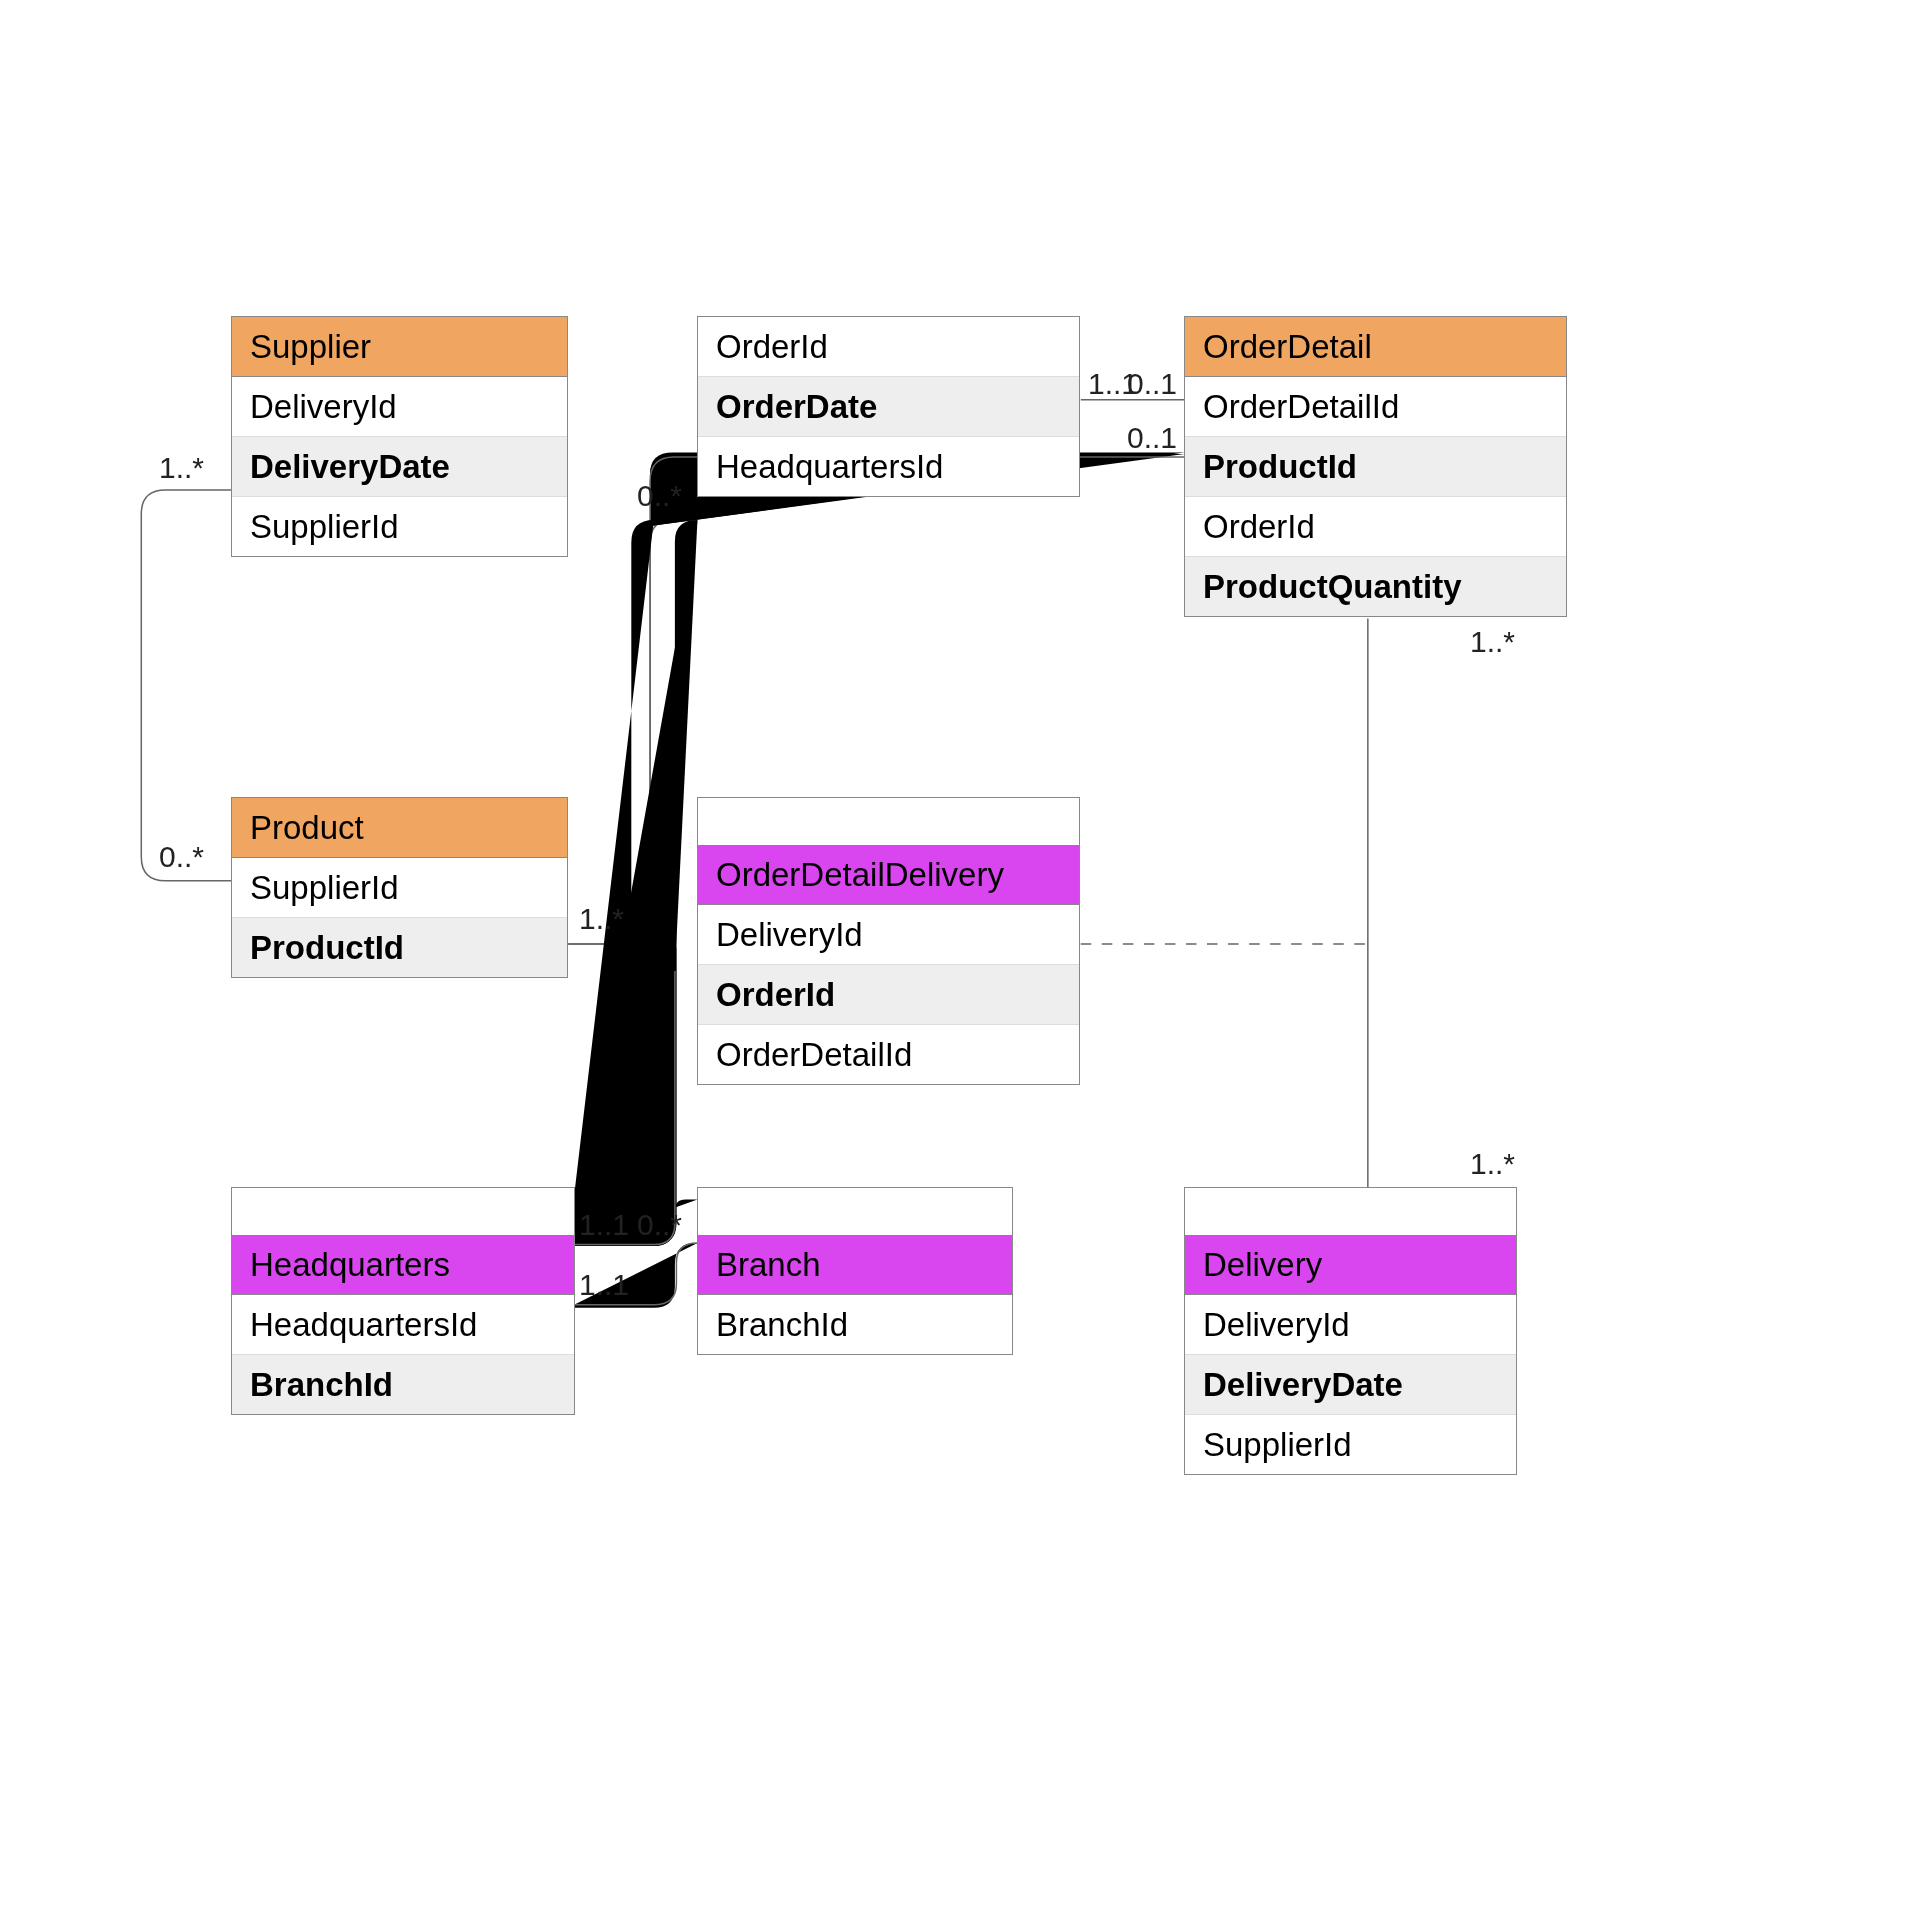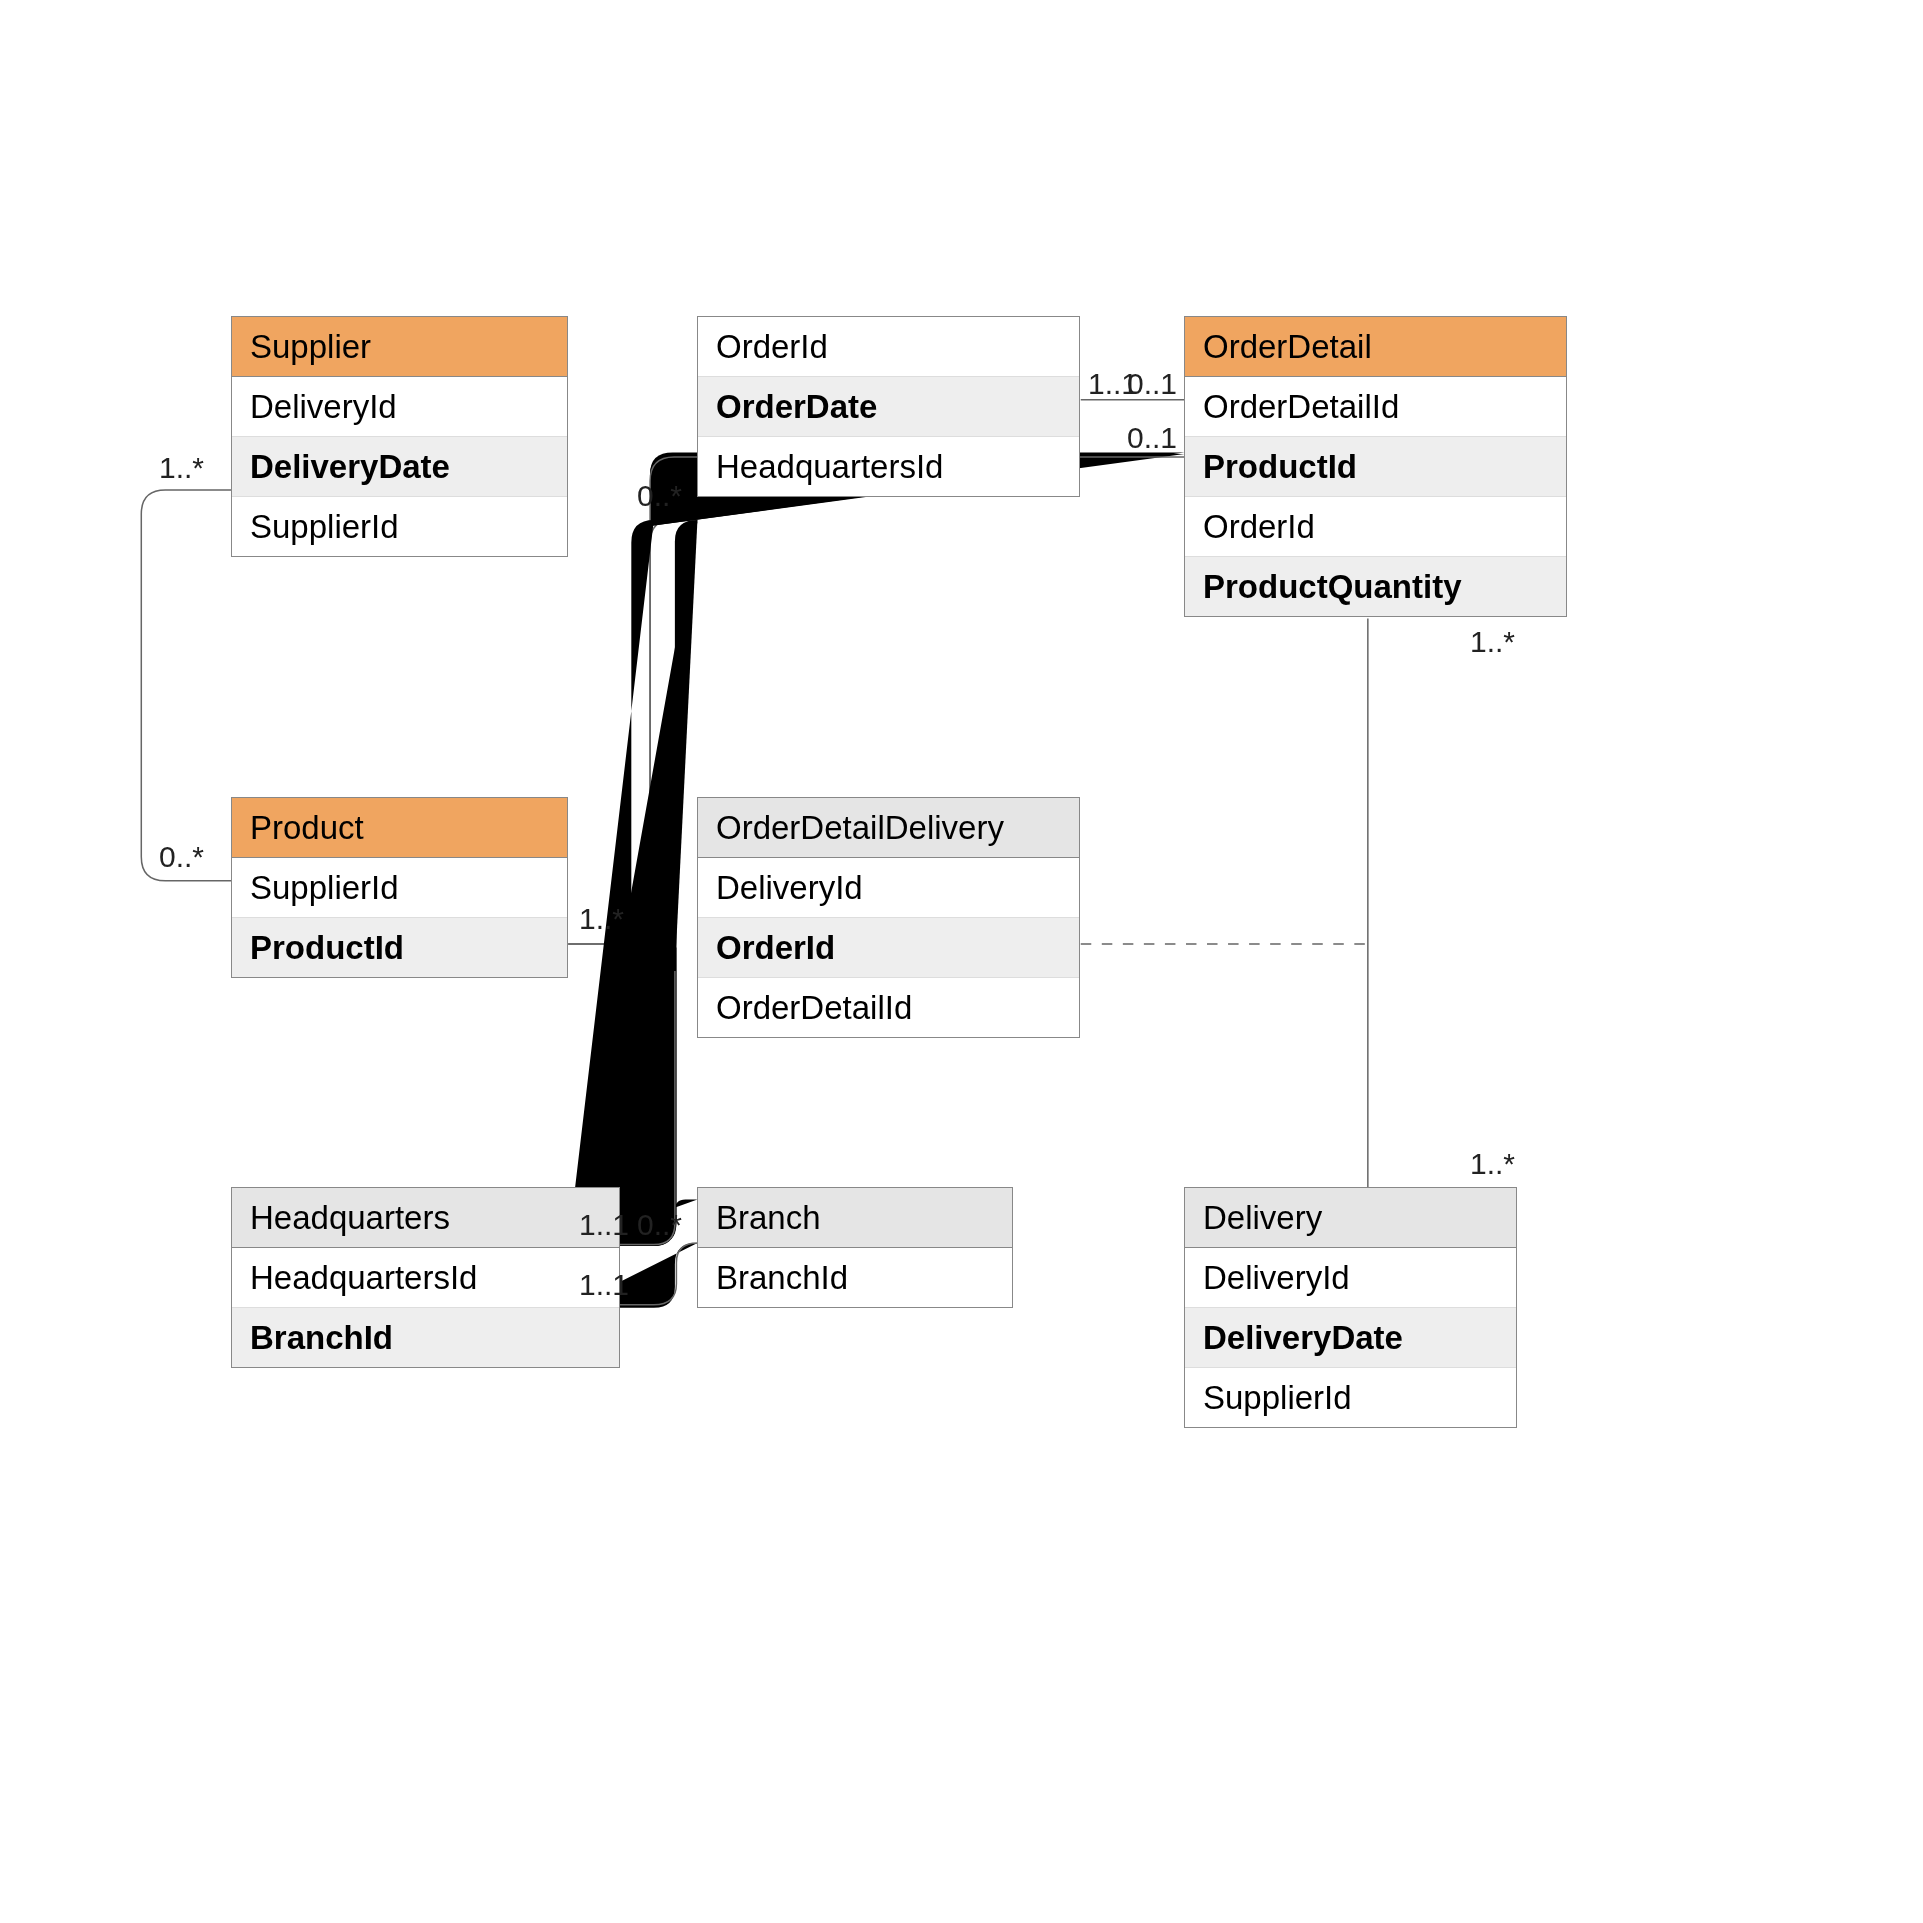--- a/index.html
+++ b/index.html
@@ -3,21 +3,21 @@
 <meta charset="utf-8">
 <style>
   html,body{margin:0;padding:0;background:#fff;font-family:Arial,Helvetica,sans-serif;}
   .canvas{position:relative;width:1924px;height:1924px;border-radius:13px;}
   .entity{position:absolute;border:1.1px solid #888;background:#fff;box-sizing:border-box;}
   .entity .title{font-weight:500;font-size:33px;padding:10.5px 18px;border-bottom:1.1px solid #888;}
   .entity .row{font-size:33px;padding:10.5px 18px;border-bottom:0.8px solid #ddd;}
   .entity .row:last-child{border-bottom:none;}
   .entity .row.alt{background:#eee;font-weight:bold;}
   .title.dark{background:#f0a560;}
-  .title.light{background:#e5e5e5;}
+  .title.light{background:#d946ef;margin-top:47px;}
   .mult{position:absolute;font-size:30px;color:#222;}
   svg.overlay{position:absolute;left:0;top:0;pointer-events:none;}
 </style>
 </head>
 <body>
 
 <div class="canvas">
 
   <svg class="overlay" width="1924" height="1924" viewBox="0 0 2560 2560">
 
@@ -93,21 +93,21 @@
     <div class="row alt">ProductId</div>
   </div>
 
   <div class="entity" style="left:697px;top:797px;width:383px">
     <div class="title light">OrderDetailDelivery</div>
     <div class="row">DeliveryId</div>
     <div class="row alt">OrderId</div>
     <div class="row">OrderDetailId</div>
   </div>
 
-  <div class="entity" style="left:231px;top:1187px;width:389px">
+  <div class="entity" style="left:231px;top:1187px;width:344px">
     <div class="title light">Headquarters</div>
     <div class="row">HeadquartersId</div>
     <div class="row alt">BranchId</div>
   </div>
 
   <div class="entity" style="left:697px;top:1187px;width:316px">
     <div class="title light">Branch</div>
     <div class="row">BranchId</div>
   </div>
 

